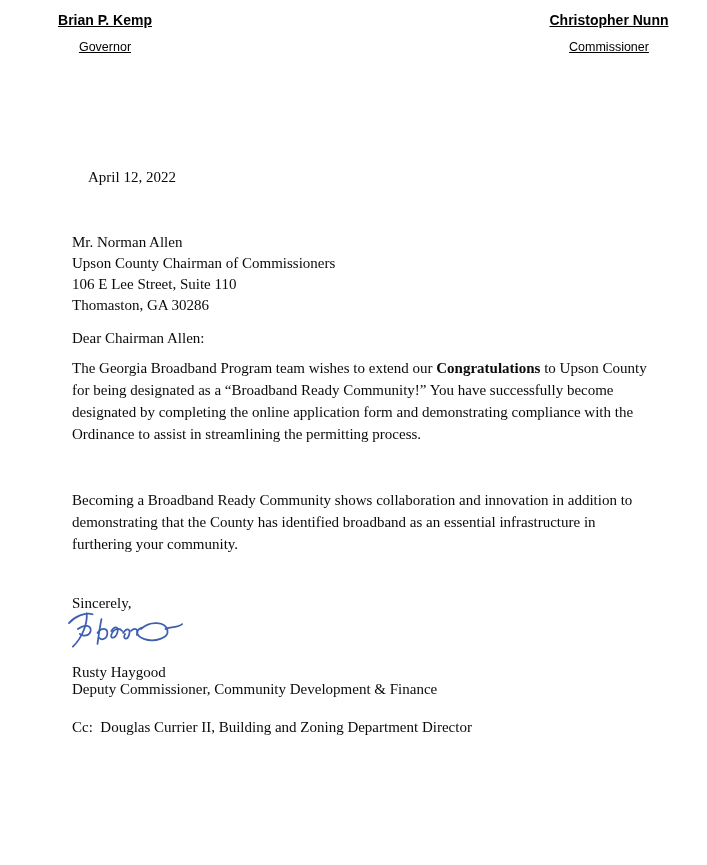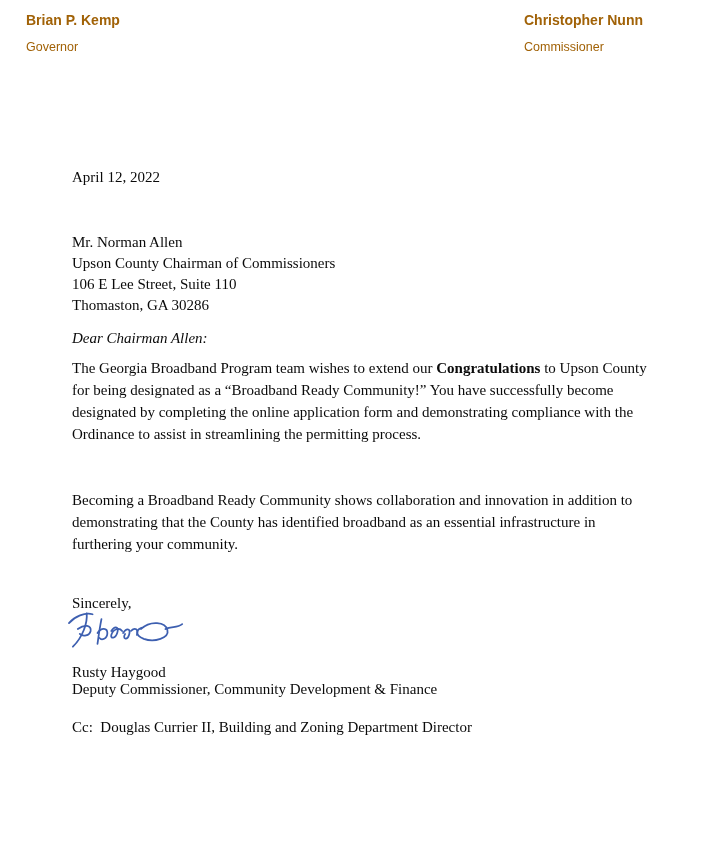--- a/index.html
+++ b/index.html
@@ -8,21 +8,21 @@
     width:707px;height:865px;
     background:#ffffff;
     overflow:hidden;
     font-family:"Liberation Serif", serif;
     color:#0a0a0a;
   }
   
   .hdr-side{
     position:absolute;top:12px;
     font-family:"Liberation Sans", sans-serif;
-    color:#a16207;line-height:1.25;
+    color:#000000;text-align:center;line-height:1.25;text-decoration:underline;
   }
   .hdr-governor{left:26px;width:158px;}
   .hdr-commissioner{left:524px;width:170px;}
   .hdr-name{font-weight:bold;font-size:14px;}
   .hdr-title{font-size:12.5px;margin-top:10px;}
   .logo-wrap{
     position:absolute;top:6px;left:50%;transform:translateX(-50%);
     font-family:"Liberation Sans", sans-serif;color:#8a7d6f;
     text-align:center;white-space:nowrap;
   }
@@ -35,23 +35,23 @@
   .brand-reg{font-size:10px;vertical-align:14px;font-weight:normal;}
   .brand-dept{font-size:11.5px;margin:0 2px 7px 5px;letter-spacing:0.2px;}
   .skyline-icon{width:106px;height:50px;margin-bottom:-2px;}
   .brand-line2{
     font-size:41px;font-weight:bold;letter-spacing:-1px;line-height:1;
     margin-top:-5px;
   }
   
   .abs{position:absolute;left:72px;}
   .bodytext{font-size:15px;line-height:22px;}
-  .date{top:166px;}
+  .date{top:166px;margin-left:16px;}
   .address{top:232px;line-height:21px;}
-  .salutation{top:327px;font-style:italic;}
+  .salutation{top:327px;}
   .para1{top:357px;}
   .para2{top:489px;}
   .closing{top:592px;}
   .signature{top:607px;left:66px;width:128px;height:46px;}
   .sender{top:664px;line-height:17px;}
   .cc{top:716px;white-space:pre-wrap;}
   b{font-weight:bold;}
   
   .footer{
     position:absolute;left:0;top:829px;width:707px;

